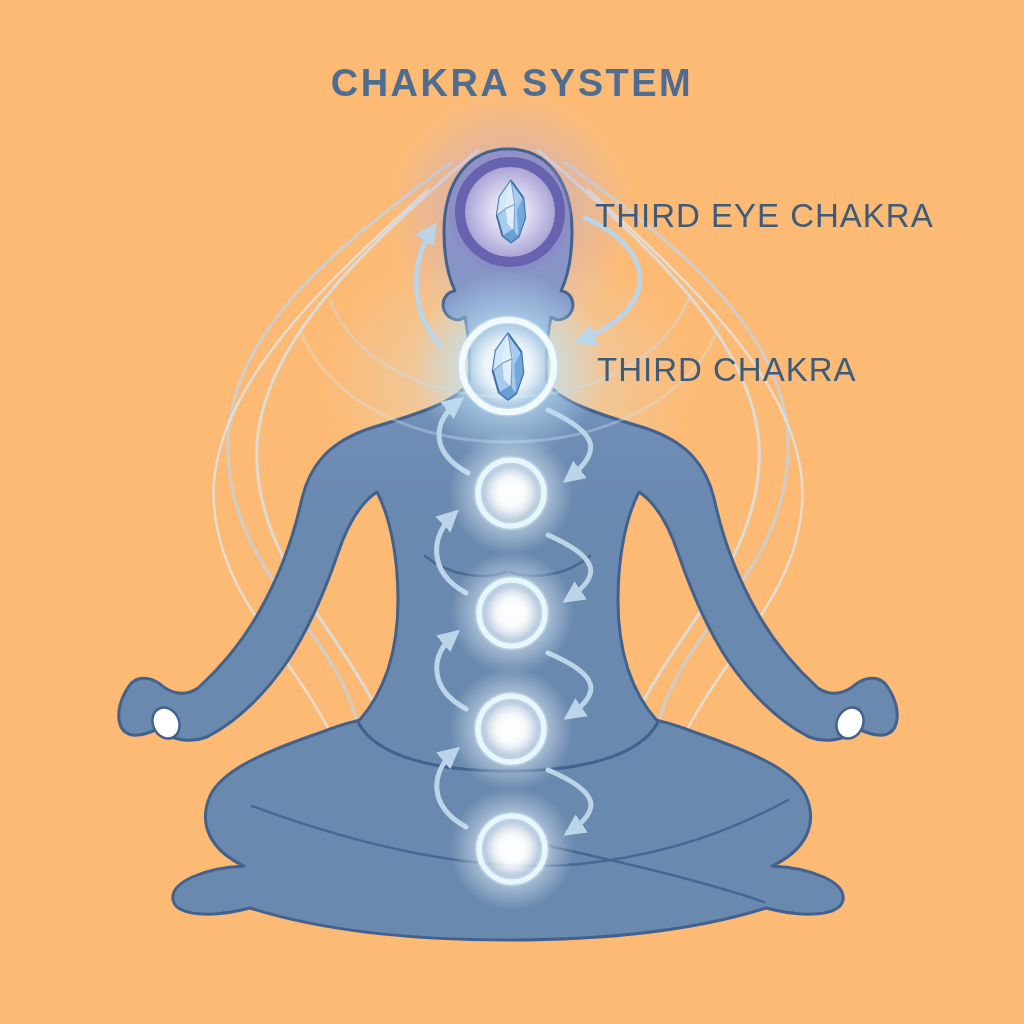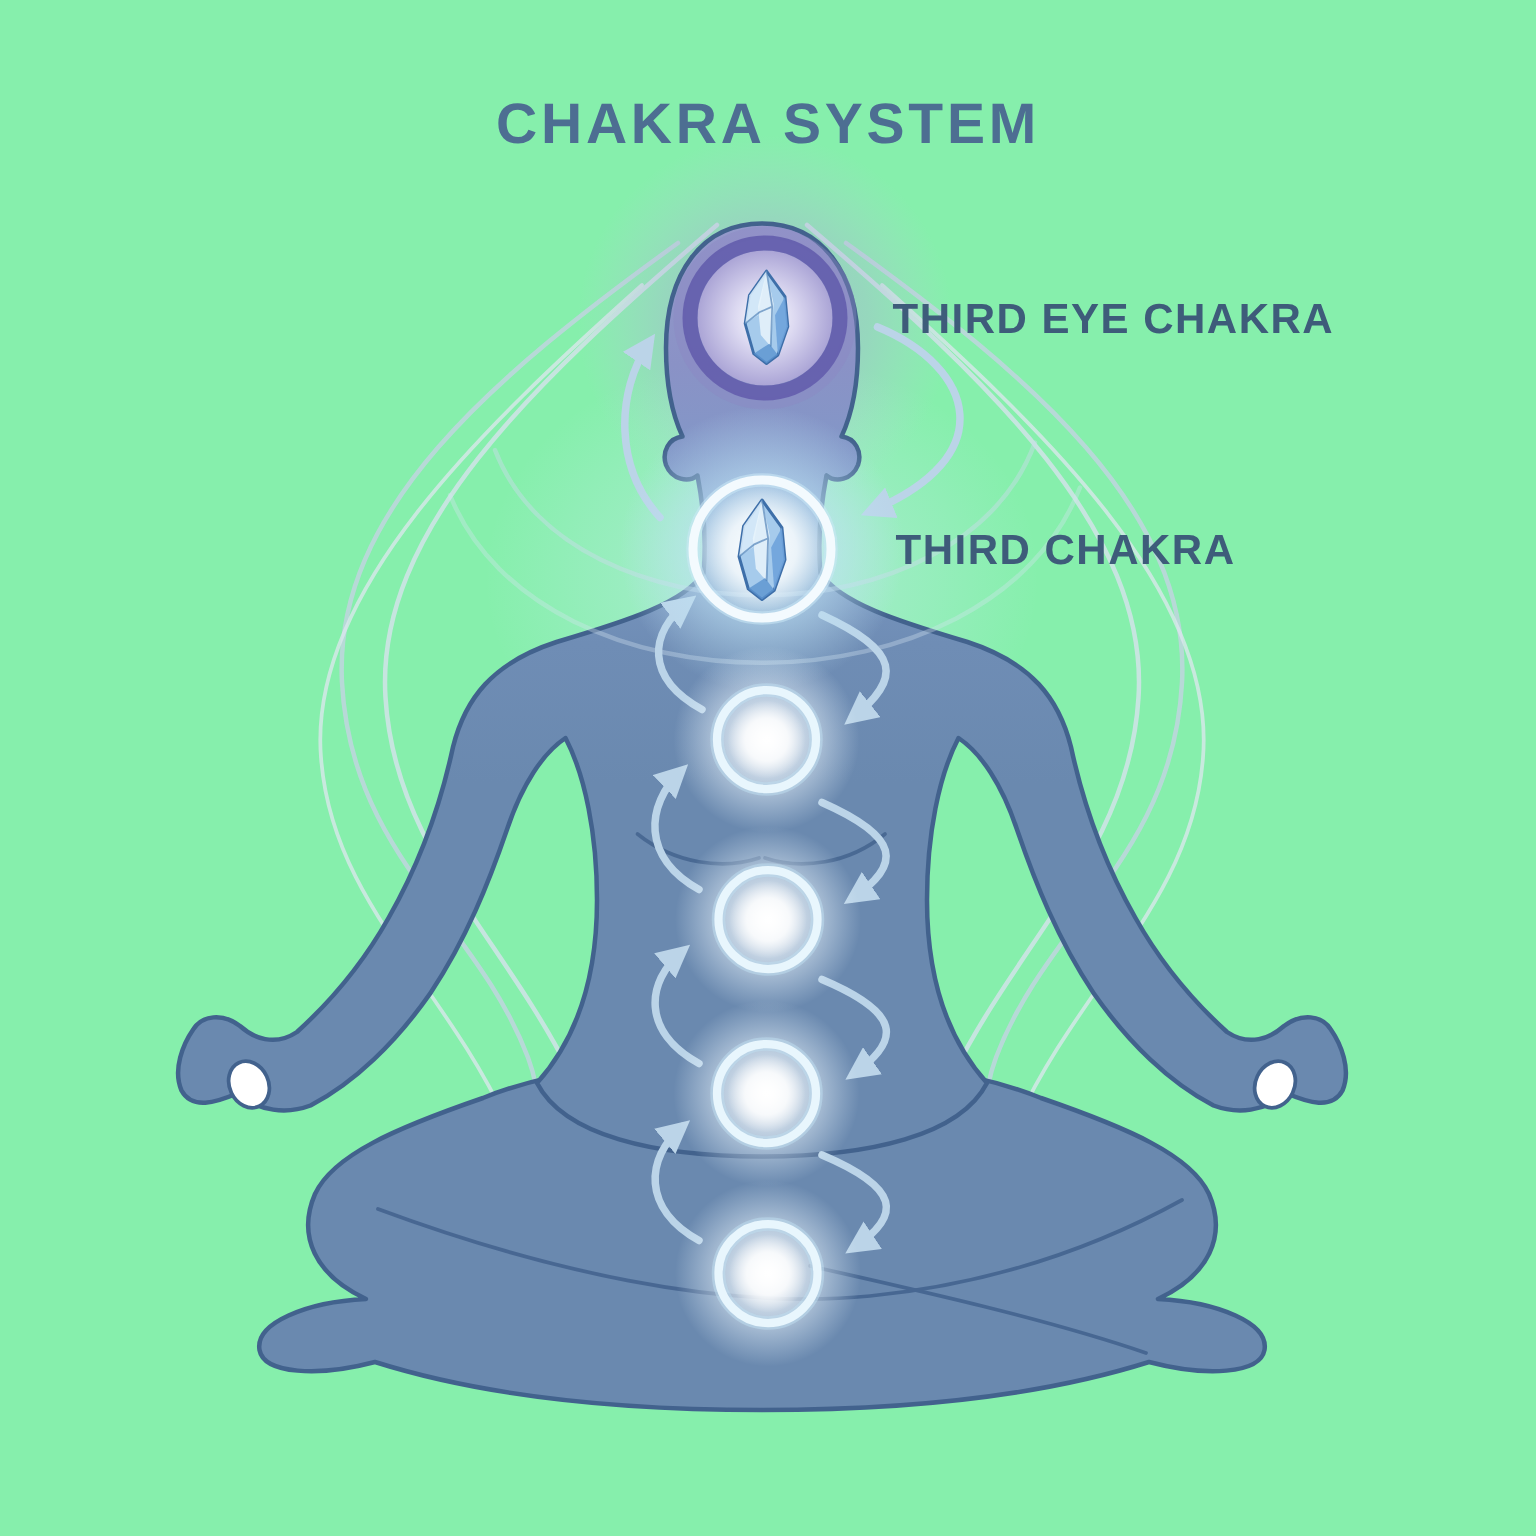--- a/index.html
+++ b/index.html
@@ -1,21 +1,21 @@
 <!DOCTYPE html>
 <html><head>
 <meta charset="utf-8">
 <style>
   html,body{margin:0;padding:0;background:#ffffff;}
-  .canvas{position:relative;width:1024px;height:1024px;background:#86efac;overflow:hidden;
+  .canvas{position:relative;width:1024px;height:1024px;background:#fdba74;overflow:hidden;
           font-family:"Liberation Sans", sans-serif;}
   .canvas svg{position:absolute;left:0;top:0;}
   .page-title{position:absolute;left:0;right:0;top:62px;text-align:center;
           font-size:38px;font-weight:700;letter-spacing:2.5px;color:#4D6E92;}
-  .chakra-label{position:absolute;font-size:28px;font-weight:700;letter-spacing:1px;
+  .chakra-label{position:absolute;font-size:33px;font-weight:400;letter-spacing:1px;
           color:#3E5C7A;white-space:nowrap;}
   .label-third-eye{left:595px;top:197px;}
   .label-throat{left:597px;top:351px;}
 </style>
 </head>
 <body>
 
 <div class="canvas">
 
   <svg width="1024" height="1024" viewBox="0 0 1024 1024">

